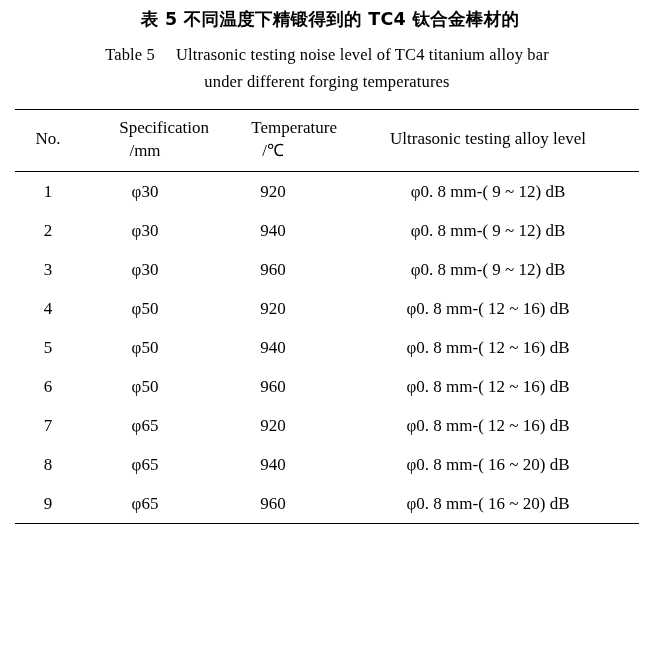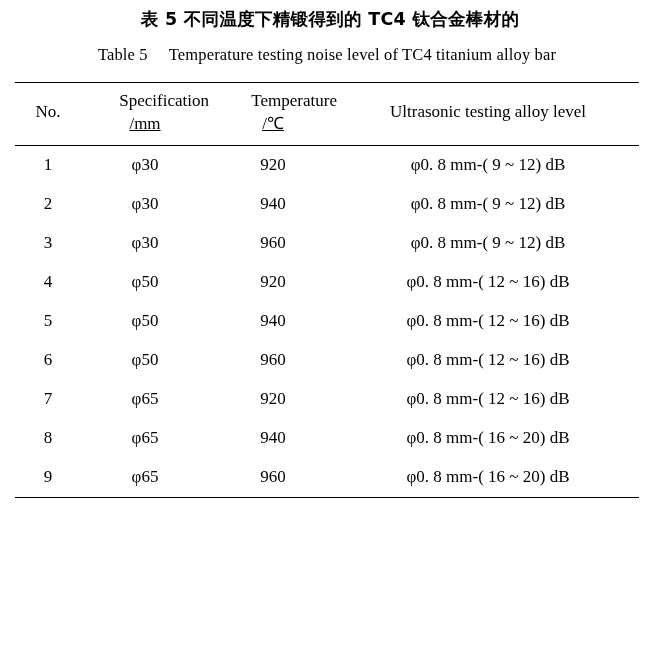--- a/index.html
+++ b/index.html
@@ -72,36 +72,37 @@
   .rule-top    { border-top: 1.6px solid #000; }
   .rule-mid    { border-top: 1.1px solid #000; }
   .rule-bottom { border-bottom: 1.6px solid #000; }
 
   col.c-no    { width: 66px; }
   col.c-spec  { width: 128px; }
   col.c-temp  { width: 128px; }
   col.c-noise { width: 302px; }
 
   .hdr-two-line .l-a { display: block; text-align: right; }
-  .hdr-two-line .l-b { display: block; text-decoration: underline; }
+  .hdr-two-line .l-b { display: block; }
   .nowrap { white-space: nowrap; }
 </style>
 </head>
 <body>
 
 <div class="page">
 
   <div class="caption-cn">
     <span class="line1">表 5   不同温度下精锻得到的 TC4 钛合金棒材的</span>
   </div>
 
   <div class="caption-en">
     <span class="l1">
-      <span class="lead">Table 5</span><span>Temperature testing noise level of TC4 titanium alloy bar</span>
+      <span class="lead">Table 5</span><span>Ultrasonic testing noise level of TC4 titanium alloy bar</span>
     </span>
+    <span class="l2">under different forging temperatures</span>
   </div>
 
   <table class="tbl">
     <colgroup>
       <col class="c-no">
       <col class="c-spec">
       <col class="c-temp">
       <col class="c-noise">
     </colgroup>
     <thead>

